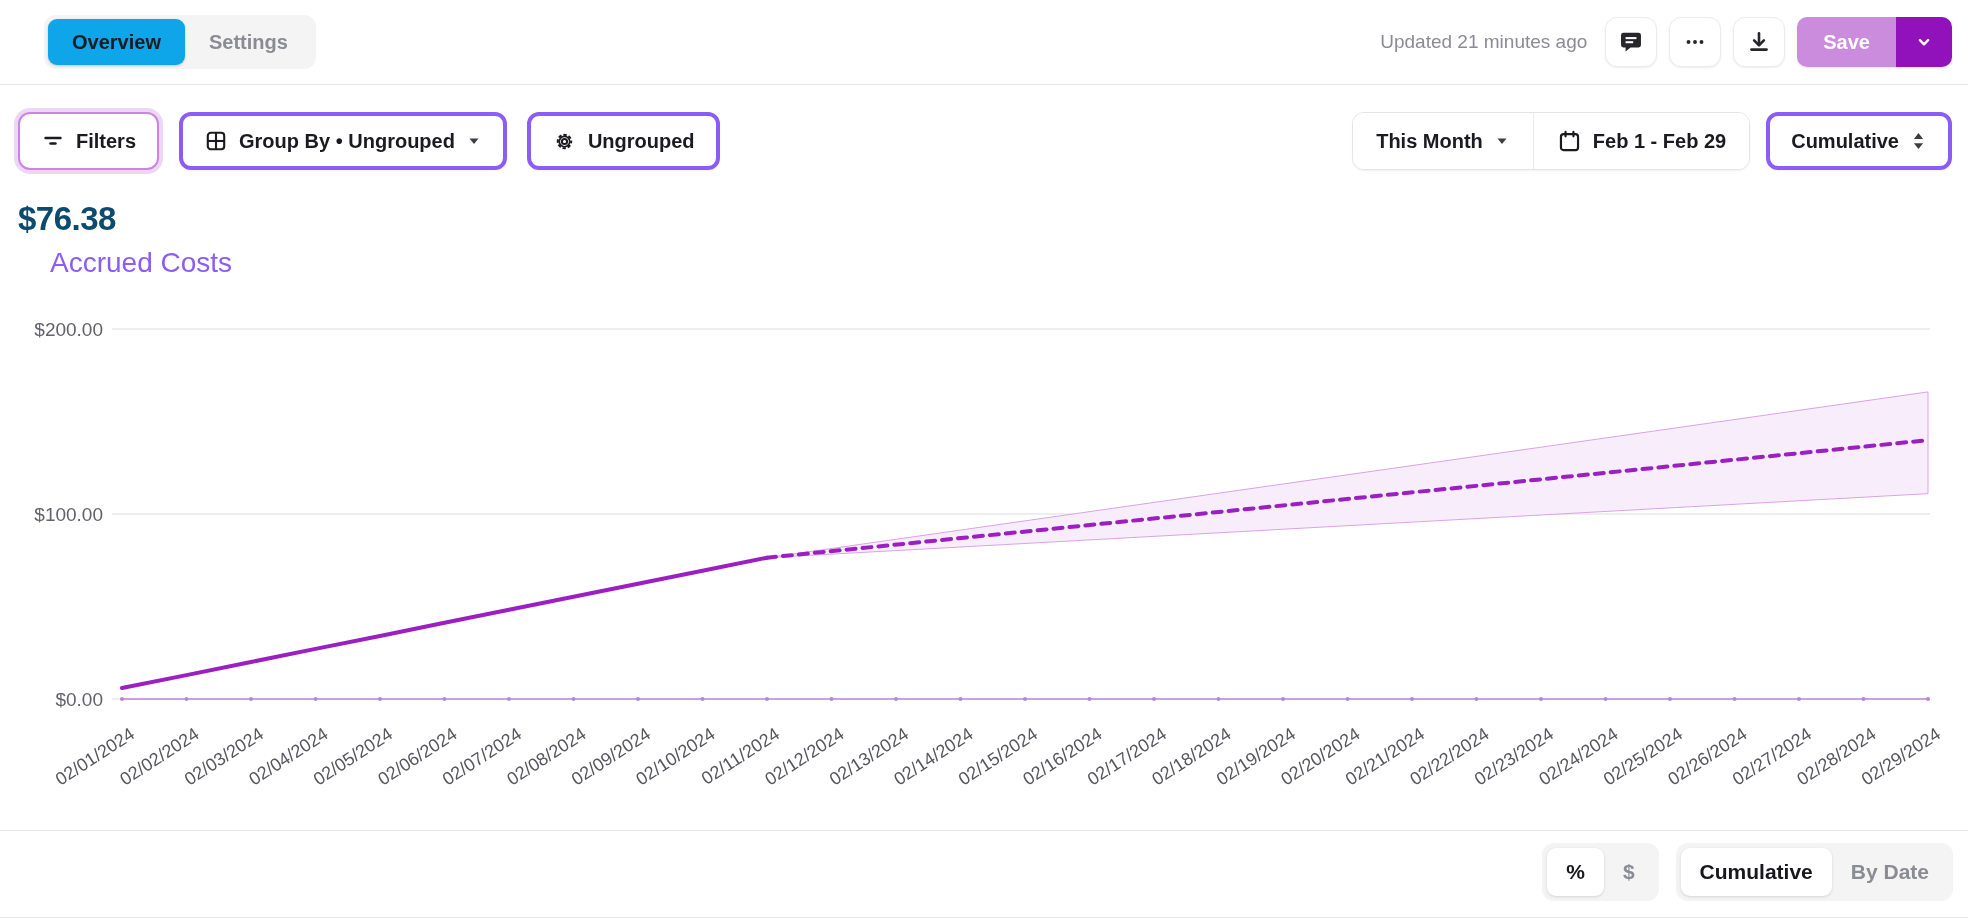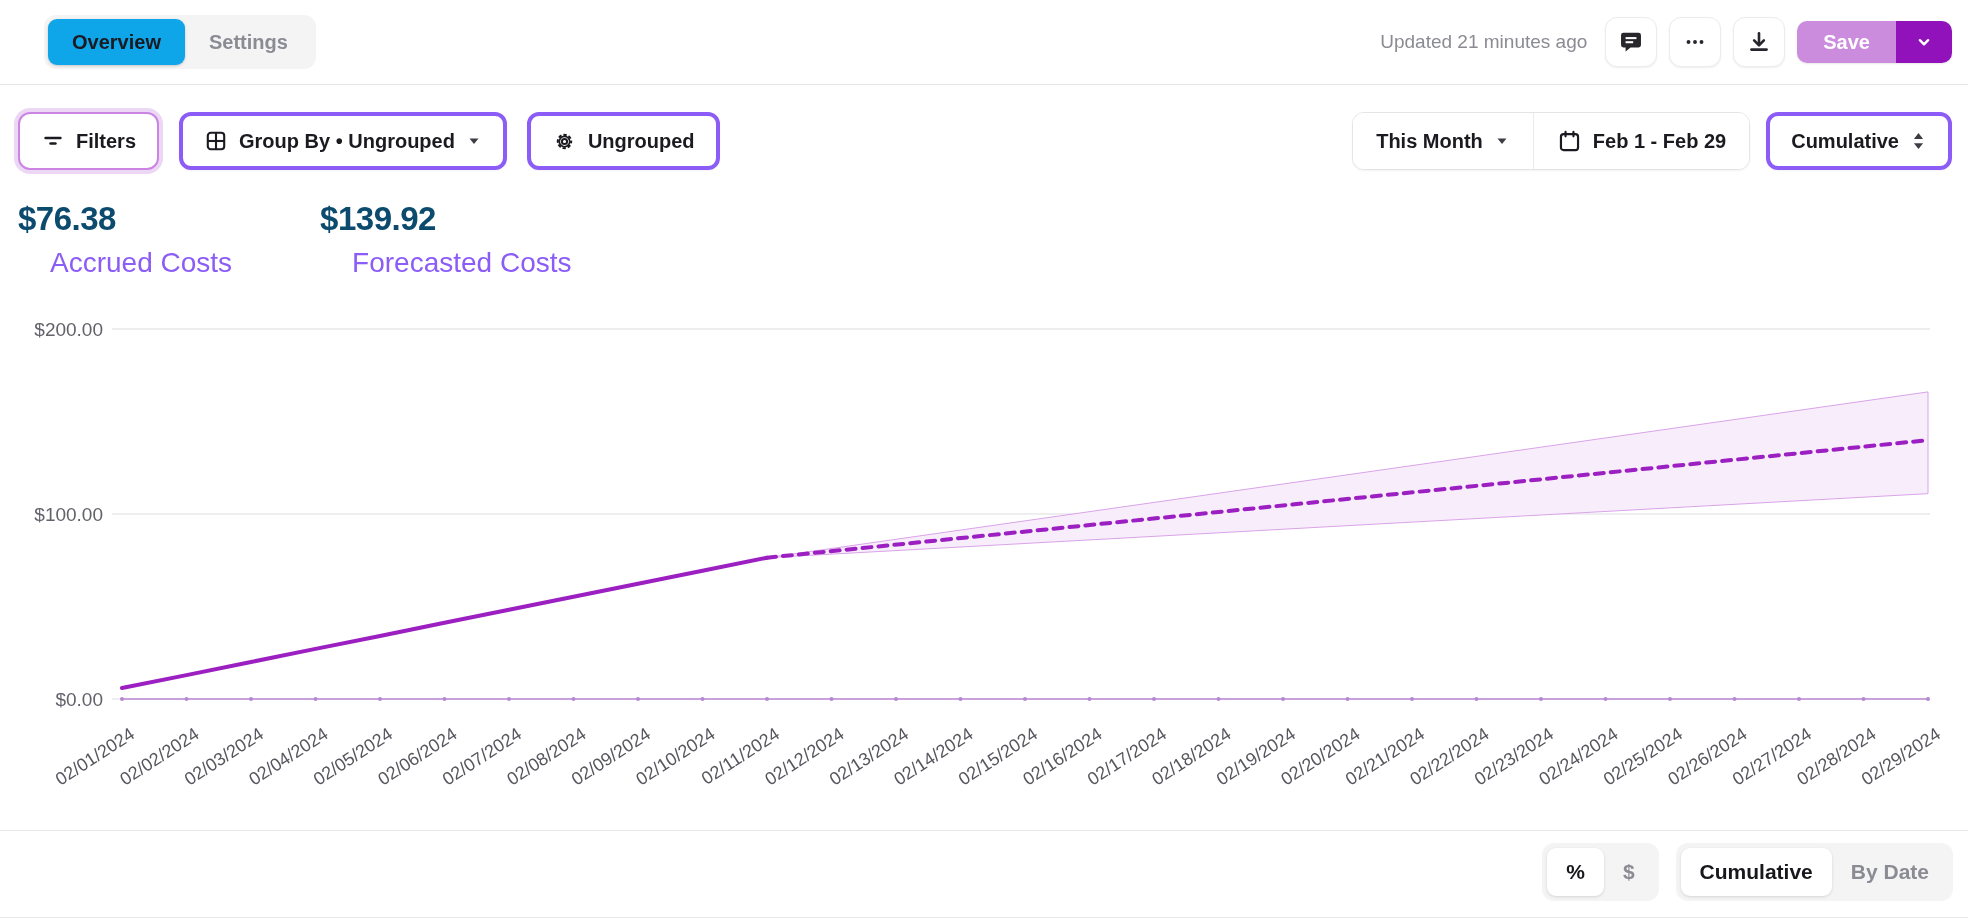--- a/index.html
+++ b/index.html
@@ -19,21 +19,21 @@
   .crumb-title { font-size:21px; font-weight:700; color:#1a1a20; }
   .icon-btn-ghost { background:none; border:none; padding:0; display:flex; align-items:center; cursor:pointer; }
 
   .tabs { margin-left:26px; background:#f4f4f5; border-radius:12px; padding:4px; display:flex; align-items:center; height:54px; }
   .tab { height:46px; display:flex; align-items:center; padding:0 24px; font-size:20px; font-weight:700; color:#8b8b94; border-radius:9px; cursor:pointer; }
   .tab.active { background:#0ea5e9; color:#1a1a20; box-shadow:0 1px 3px rgba(20,20,25,.12), 0 1px 2px rgba(20,20,25,.08); }
 
   .header-right { margin-left:auto; display:flex; align-items:center; gap:12px; }
   .updated { font-size:19px; color:#8b8b94; margin-right:6px; white-space:nowrap; }
   .icon-btn { width:52px; height:50px; background:#fff; border:1px solid #ececef; border-radius:12px; display:flex; align-items:center; justify-content:center; box-shadow:0 1px 2px rgba(16,16,20,.07); cursor:pointer; }
-  .save-split { display:flex; height:42px; border-radius:10px; overflow:hidden; box-shadow:0 1px 2px rgba(16,16,20,.1); }
+  .save-split { display:flex; height:50px; border-radius:10px; overflow:hidden; box-shadow:0 1px 2px rgba(16,16,20,.1); }
   .save-main { background:#cb8cde; color:#fff; border:none; font-size:20px; font-weight:700; padding:0 26px; cursor:pointer; font-family:inherit; }
   .save-caret { background:#9112bb; border:none; width:56px; display:flex; align-items:center; justify-content:center; cursor:pointer; }
 
   
   .toolbar { margin-top:27px; display:flex; align-items:center; padding:0 16px 0 18px; }
   .btn { display:inline-flex; align-items:center; gap:11px; height:58px; padding:0 21px; background:#fff; border:4px solid #8b5cf6; border-radius:12px; font-size:20px; font-weight:700; color:#1a1a20; box-shadow:0 1px 2px rgba(16,16,20,.05); cursor:pointer; font-family:inherit; white-space:nowrap; }
   .btn-filters { border:2px solid #cc84e4; box-shadow:0 0 0 4px #ecd7f5; }
   .toolbar-left { display:flex; align-items:center; gap:20px; }
   .toolbar-right { margin-left:auto; display:flex; align-items:center; gap:16px; }
   .period-group { display:flex; align-items:stretch; height:58px; background:#fff; border:1px solid #e4e4e7; border-radius:12px; box-shadow:0 1px 2px rgba(16,16,20,.05); overflow:hidden; }
@@ -182,24 +182,20 @@
             </svg>
         </span>
       </button>
     </div>
   </div>
 
   <div class="stats">
     <div>
       <div class="stat-value">$76.38</div>
       <div class="stat-label">Accrued Costs</div>
-    </div>
-    <div>
-      <div class="stat-value">$139.92</div>
-      <div class="stat-label">Forecasted Costs</div>
     </div>
   </div>
 
   <div class="chart-wrap">
     <svg id="chart-svg" width="1968" height="520" viewBox="0 0 1968 520">
         <g>
           <line x1="112" y1="399" x2="1930" y2="399" stroke="#E9E9EC" stroke-width="1.4"></line>
           <text class="ytick" x="103" y="406" text-anchor="end">$0.00</text>
           <line x1="112" y1="214" x2="1930" y2="214" stroke="#E9E9EC" stroke-width="1.4"></line>
           <text class="ytick" x="103" y="221" text-anchor="end">$100.00</text>

